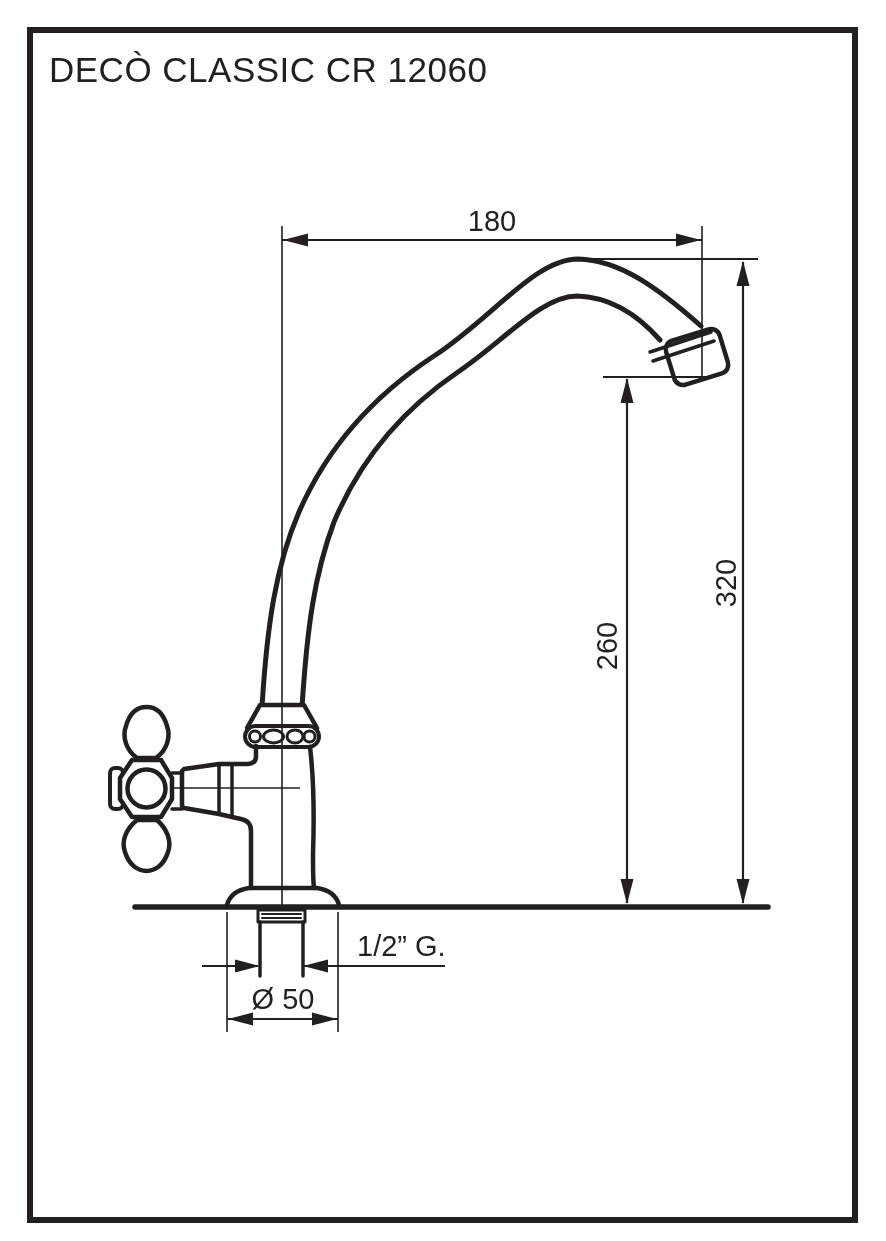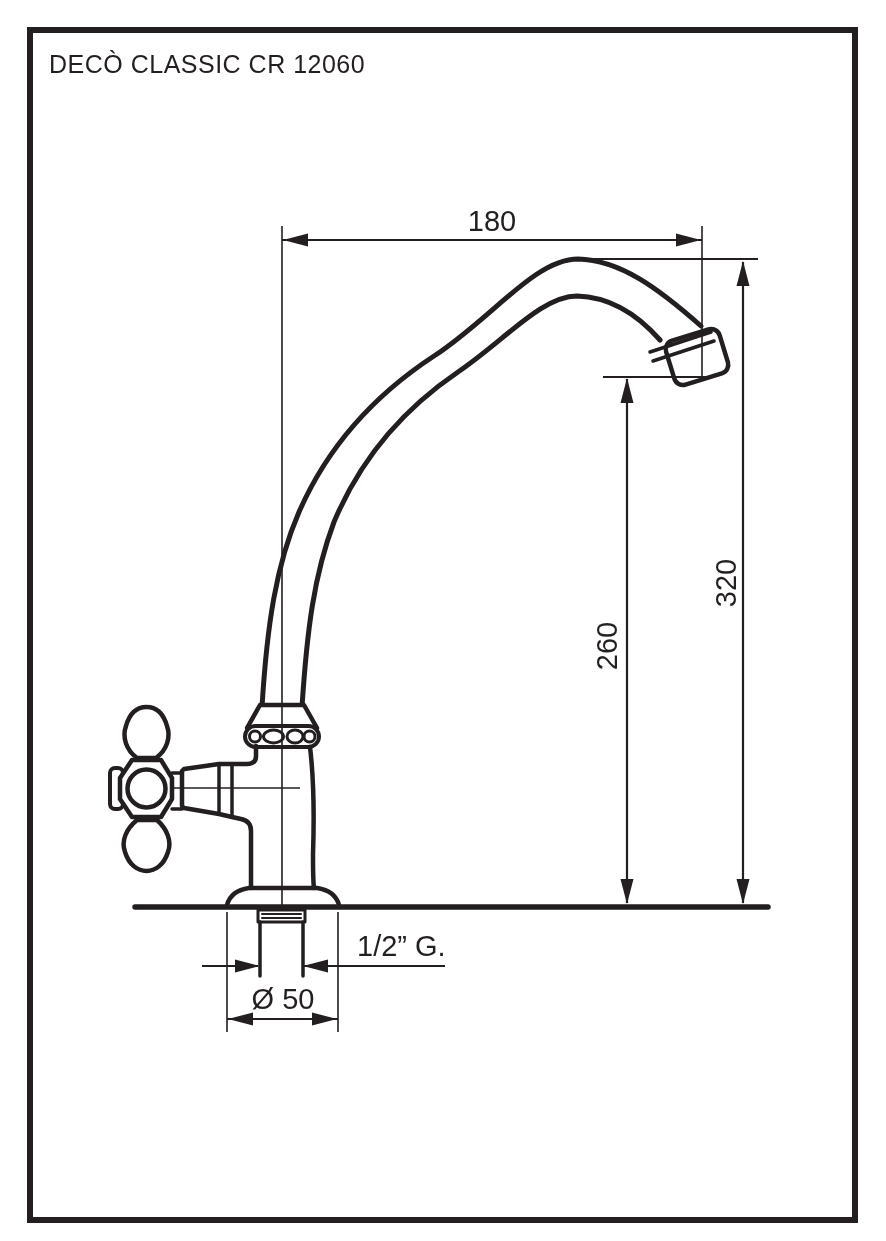--- a/index.html
+++ b/index.html
@@ -6,21 +6,21 @@
   .page{
     position:relative;
     width:886px;height:1241px;
     background:#ffffff;
     font-family:"Liberation Sans", sans-serif;
     overflow:hidden;
   }
   .title{
     position:absolute;
     left:49px;top:51px;
-    font-size:25px;
+    font-size:35px;
     line-height:1.1;
     color:#231f20;
     letter-spacing:.5px;
     white-space:nowrap;
   }
   svg.drawing{position:absolute;left:0;top:0;}
   svg text{
     font-family:"Liberation Sans", sans-serif;
     font-size:29px;
     fill:#231f20;

